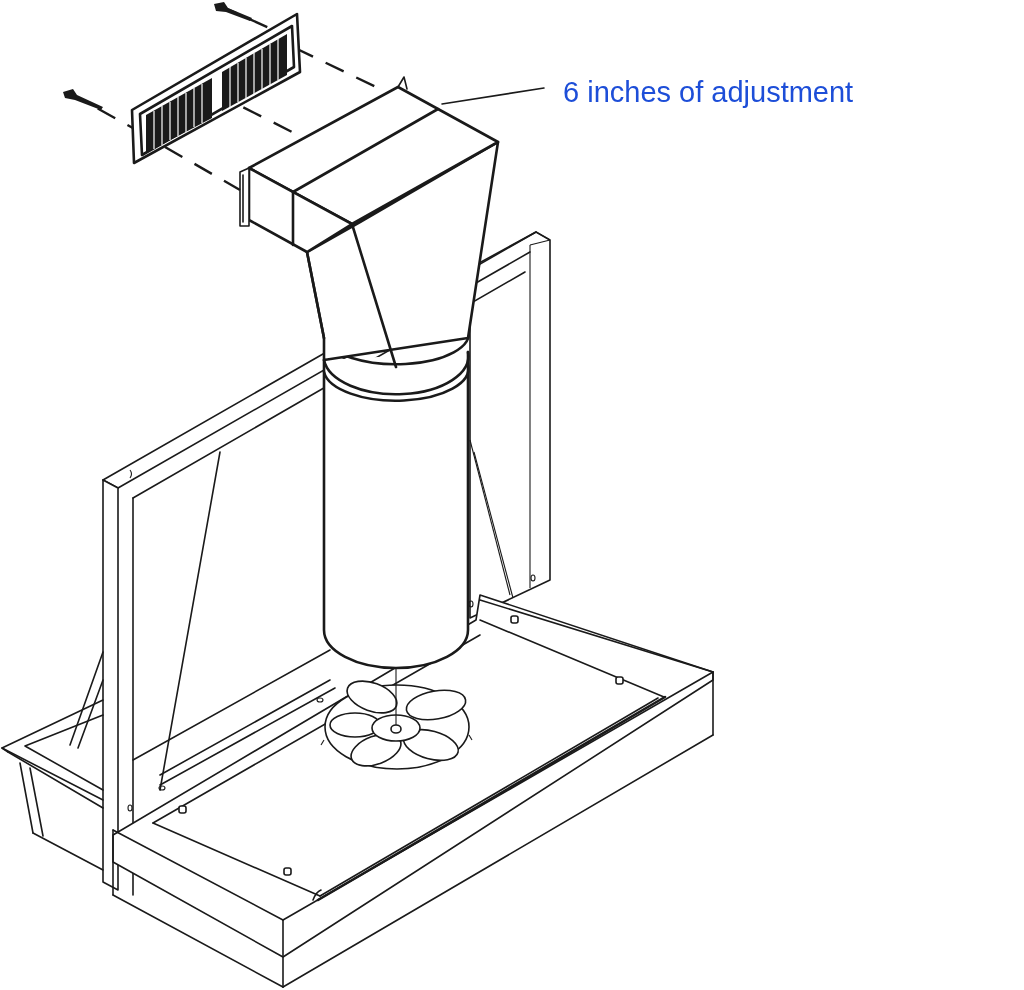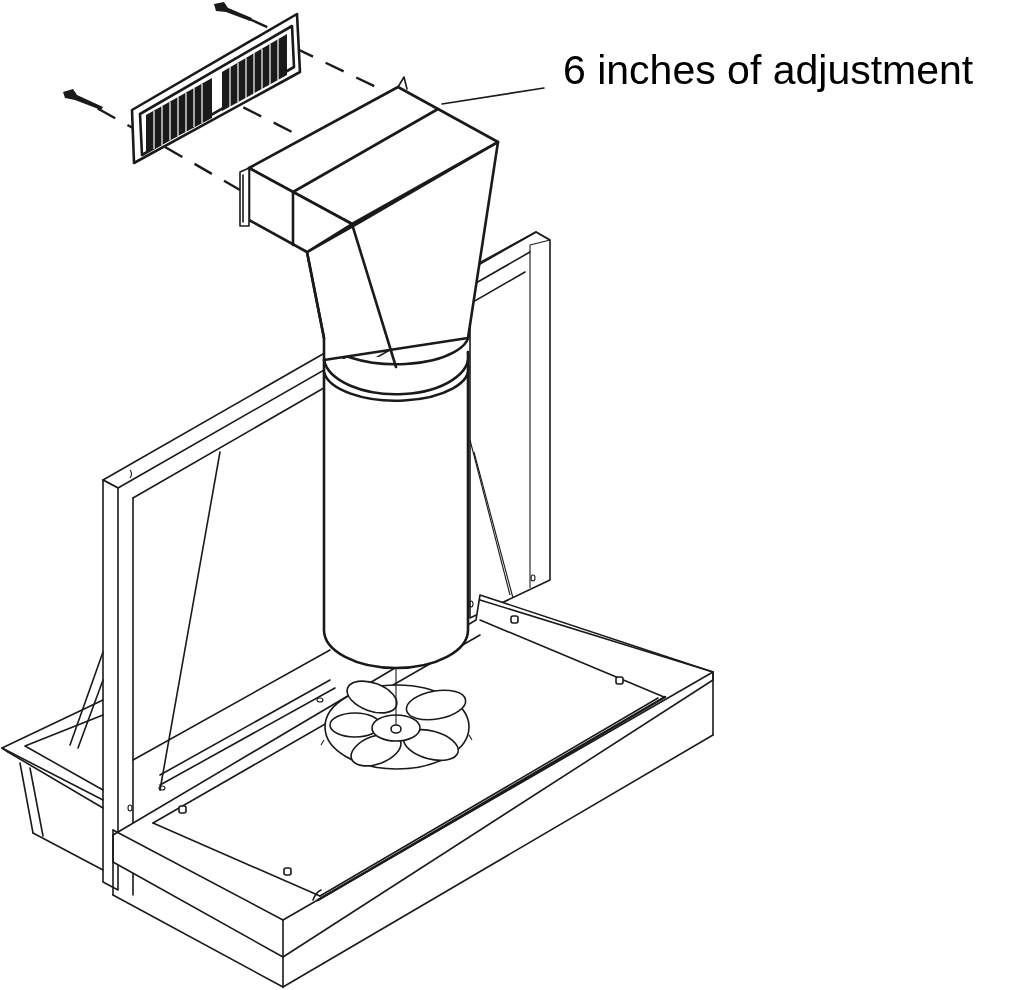--- a/index.html
+++ b/index.html
@@ -1,24 +1,24 @@
 <!DOCTYPE html>
 <html><head>
   <meta charset="utf-8">
   <style>
     html, body { margin: 0; padding: 0; background: #ffffff; }
     body { width: 1024px; height: 990px; position: relative; overflow: hidden; }
     #diagram { position: absolute; left: 0; top: 0; width: 1024px; height: 990px; }
     .callout-label {
       position: absolute;
       left: 563px;
-      top: 50px;
+      top: 78px;
       font-family: "Liberation Sans", sans-serif;
-      font-size: 41px;
-      color: #000000;
+      font-size: 29px;
+      color: #1d4ed8;
       white-space: nowrap;
       letter-spacing: 0px;
       line-height: 1;
     }
     svg .ln { fill: none; stroke: #1a1a1a; stroke-width: 1.6; stroke-linejoin: round; stroke-linecap: round; }
     svg .thin { fill: none; stroke: #1a1a1a; stroke-width: 1.1; stroke-linejoin: round; }
     svg .thick { fill: none; stroke: #1a1a1a; stroke-width: 2.6; stroke-linejoin: round; stroke-linecap: round; }
     svg .dash { fill: none; stroke: #1a1a1a; stroke-width: 2.4; stroke-dasharray: 20 14; }
     svg .white { fill: #ffffff; }
     svg .blk { fill: #1a1a1a; }

